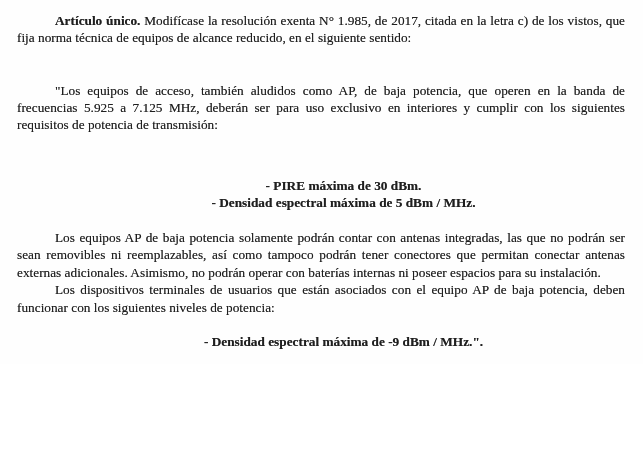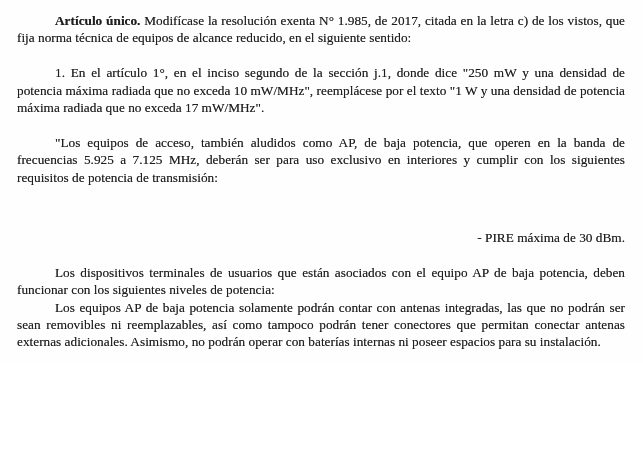--- a/index.html
+++ b/index.html
@@ -24,21 +24,22 @@
   }
   .page p {
     margin: 0;
   }
   .para-indent {
     text-indent: 38px;
     text-align: justify;
   }
   .dash-item {
     padding-left: 45px;
-    text-align: right;
+    text-align: center;
+    font-weight: bold;
   }
   .lead-bold {
     font-weight: bold;
   }
   .spacer {
     height: 17.4px;
   }
   .spacer-large {
     height: 43px;
   }
@@ -47,36 +48,36 @@
 <body>
 
 <div class="page">
 
   <p class="para-indent">
     <span class="lead-bold">Artículo único.</span><span> Modifícase la resolución exenta N° 1.985, de 2017, citada en la letra c) de los vistos, que fija norma técnica de equipos de alcance reducido, en el siguiente sentido:</span>
   </p>
 
   <div class="spacer"></div>
 
-  <p class="para-indent">1. En el artículo 1°, en el inciso segundo de la sección j.1, donde dice "250 mW y una densidad de potencia máxima radiada que no exceda 10 mW/MHz", reemplácese por el texto "1 W y una densidad de potencia máxima radiada que no exceda 17 mW/MHz".</p>
 
 
   <div class="spacer"></div>
 
   <p class="para-indent">"Los equipos de acceso, también aludidos como AP, de baja potencia, que operen en la banda de frecuencias 5.925 a 7.125 MHz, deberán ser para uso exclusivo en interiores y cumplir con los siguientes requisitos de potencia de transmisión:</p>
 
   <div class="spacer-large"></div>
 
   <p class="dash-item">- PIRE máxima de 30 dBm.</p>
 
+  <p class="dash-item">- Densidad espectral máxima de 5 dBm / MHz.</p>
 
   <div class="spacer"></div>
 
+  <p class="para-indent">Los equipos AP de baja potencia solamente podrán contar con antenas integradas, las que no podrán ser sean removibles ni reemplazables, así como tampoco podrán tener conectores que permitan conectar antenas externas adicionales. Asimismo, no podrán operar con baterías internas ni poseer espacios para su instalación.</p>
+
   <p class="para-indent">Los dispositivos terminales de usuarios que están asociados con el equipo AP de baja potencia, deben funcionar con los siguientes niveles de potencia:</p>
-
-  <p class="para-indent">Los equipos AP de baja potencia solamente podrán contar con antenas integradas, las que no podrán ser sean removibles ni reemplazables, así como tampoco podrán tener conectores que permitan conectar antenas externas adicionales. Asimismo, no podrán operar con baterías internas ni poseer espacios para su instalación.</p>
 
   <div class="spacer"></div>
 
 
   <p class="dash-item">- Densidad espectral máxima de -9 dBm / MHz.".</p>
 
 </div>
 
 </body></html>

